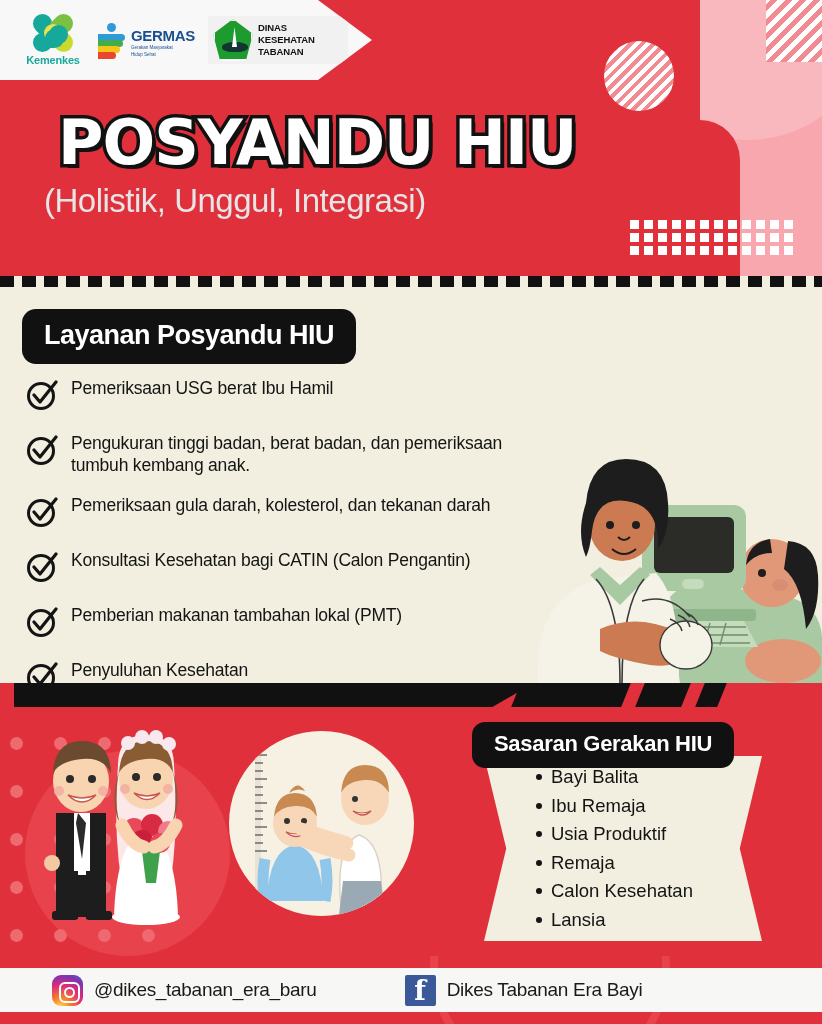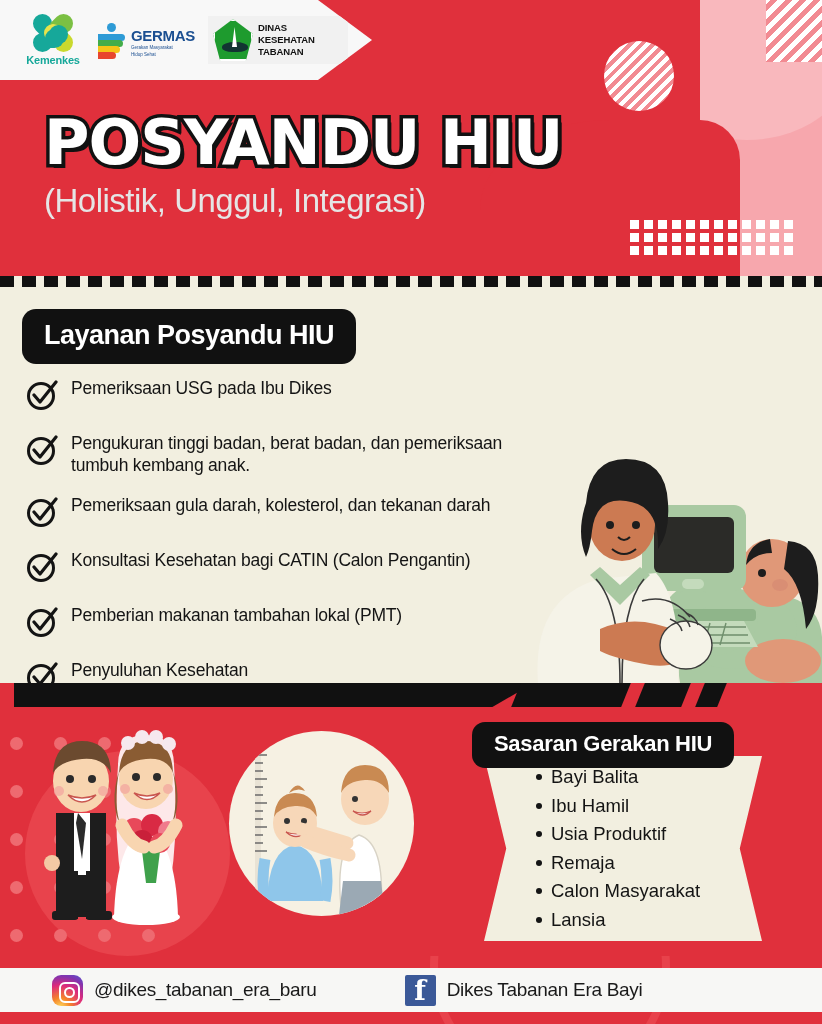--- a/index.html
+++ b/index.html
@@ -91,20 +91,21 @@
   }
   .dinas-text { font-size:9.5px; font-weight:bold; color:#111; line-height:1.25; letter-spacing:-0.1px; }
 
   
   .title-wrap { position:absolute; left:44px; top:112px; width:620px; }
   .poster-title {
     font-size:62px; font-weight:bold; color:#ffffff; letter-spacing:-1px;
     font-family:"DejaVu Sans", sans-serif; line-height:1;
     -webkit-text-stroke:7px #111; paint-order:stroke fill;
     text-shadow:4px 4px 0 #111;
+    margin-left:14px;
   }
   .poster-sub {
     font-size:33px; color:#e5e5e5; margin-top:8px; letter-spacing:-0.5px;
     font-family:"Liberation Sans", sans-serif;
   }
 
   
   .dash-top {
     position:absolute; left:0; top:276px; width:822px; height:11px; background:#111;
     background-image:repeating-linear-gradient(90deg,#111 0 14px,#F2EFE0 14px 22px);
@@ -332,21 +333,21 @@
         <path d="M140 186 q10 4 12 12M148 182 q10 4 12 12M156 180 q10 4 12 12"></path>
       </g>
     </svg>
 
     <div class="svc-list" id="svc-list">
         <div class="svc-item">
           <span class="check-icon"><svg width="32" height="32" viewBox="0 0 32 32">
               <circle cx="15" cy="17" r="12.5" fill="none" stroke="#141414" stroke-width="3"></circle>
               <path d="M8 16 l6 7 L30 3" fill="none" stroke="#141414" stroke-width="3.2" stroke-linecap="round" stroke-linejoin="round"></path>
             </svg></span>
-          <span class="svc-text">Pemeriksaan USG pada Ibu Dikes</span>
+          <span class="svc-text">Pemeriksaan USG berat Ibu Hamil</span>
         </div>
         <div class="svc-item">
           <span class="check-icon"><svg width="32" height="32" viewBox="0 0 32 32">
               <circle cx="15" cy="17" r="12.5" fill="none" stroke="#141414" stroke-width="3"></circle>
               <path d="M8 16 l6 7 L30 3" fill="none" stroke="#141414" stroke-width="3.2" stroke-linecap="round" stroke-linejoin="round"></path>
             </svg></span>
           <span class="svc-text">Pengukuran tinggi badan, berat badan, dan pemeriksaan tumbuh kembang anak.</span>
         </div>
         <div class="svc-item">
           <span class="check-icon"><svg width="32" height="32" viewBox="0 0 32 32">
@@ -494,33 +495,33 @@
 
   <div class="sas-head">Sasaran Gerakan HIU</div>
   <div class="sas-panel right-notch">
     <div class="sas-list" id="sas-list">
         <div class="sas-item">
           <span class="sas-bullet"></span>
           <span>Bayi Balita</span>
         </div>
         <div class="sas-item">
           <span class="sas-bullet"></span>
-          <span>Ibu Hamil</span>
+          <span>Ibu Remaja</span>
         </div>
         <div class="sas-item">
           <span class="sas-bullet"></span>
           <span>Usia Produktif</span>
         </div>
         <div class="sas-item">
           <span class="sas-bullet"></span>
           <span>Remaja</span>
         </div>
         <div class="sas-item">
           <span class="sas-bullet"></span>
-          <span>Calon Masyarakat</span>
+          <span>Calon Kesehatan</span>
         </div>
         <div class="sas-item">
           <span class="sas-bullet"></span>
           <span>Lansia</span>
         </div>
       </div>
   </div>
 
   <div class="footer">
     <div class="f-circle"></div>

